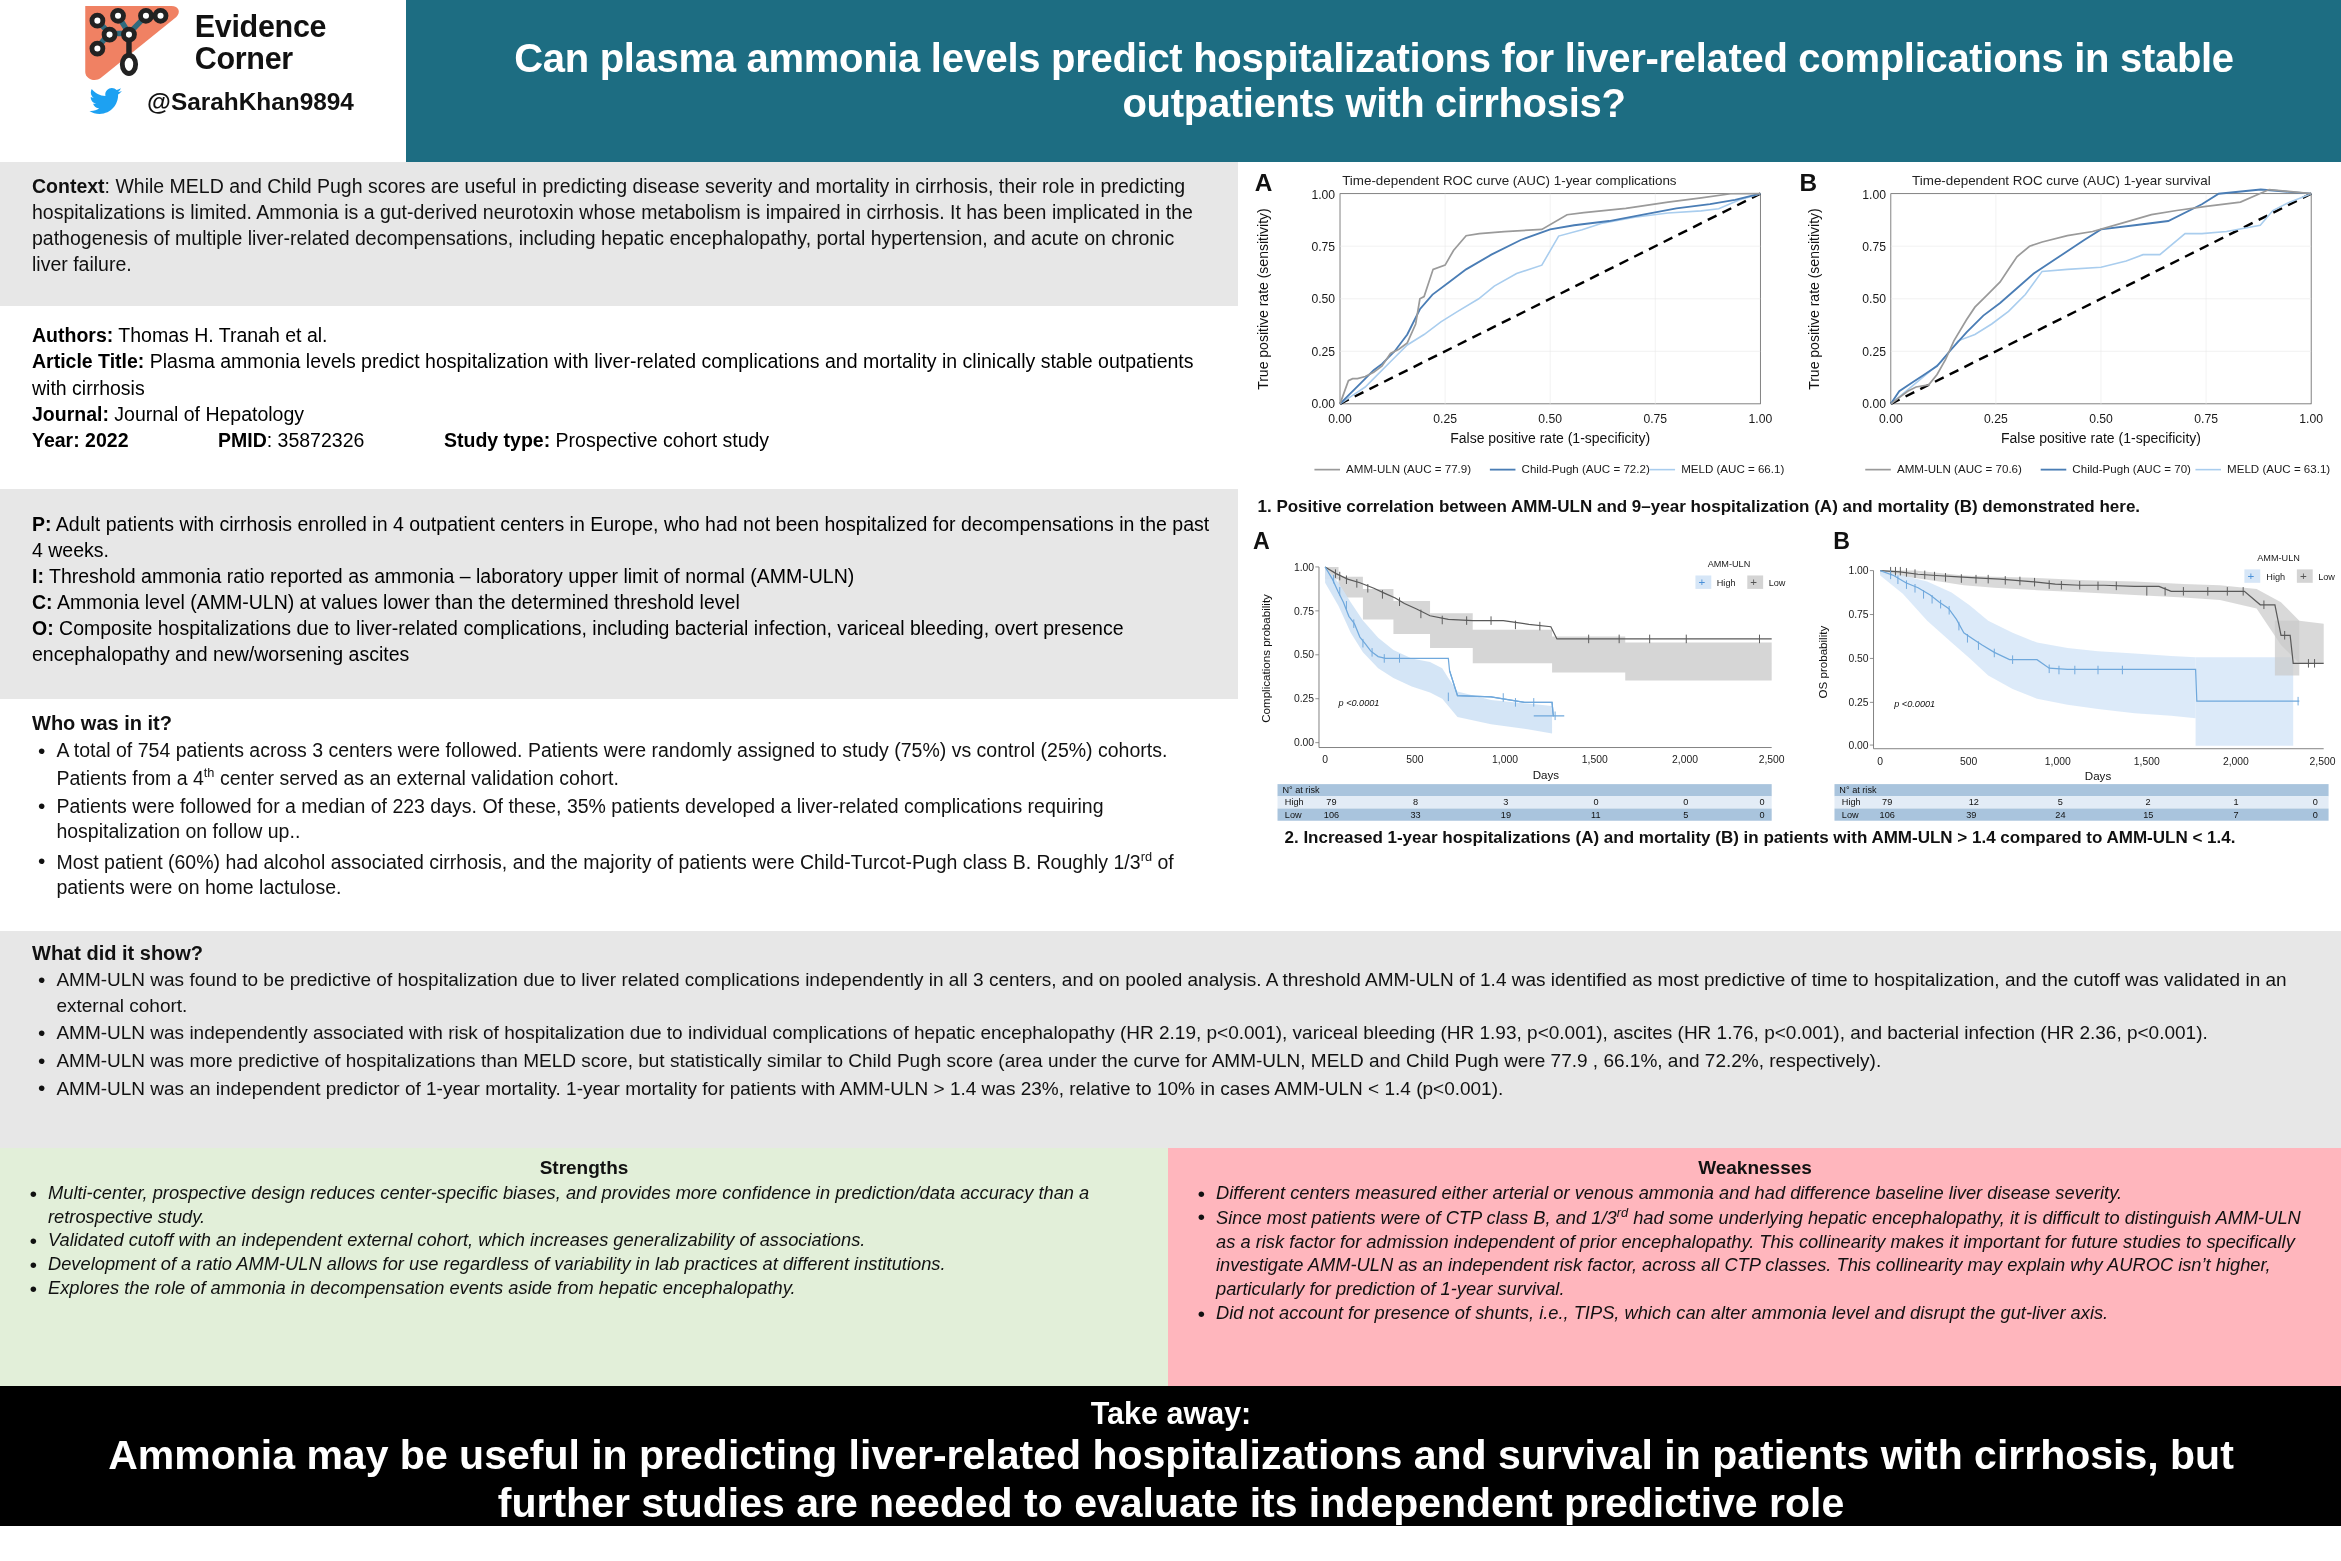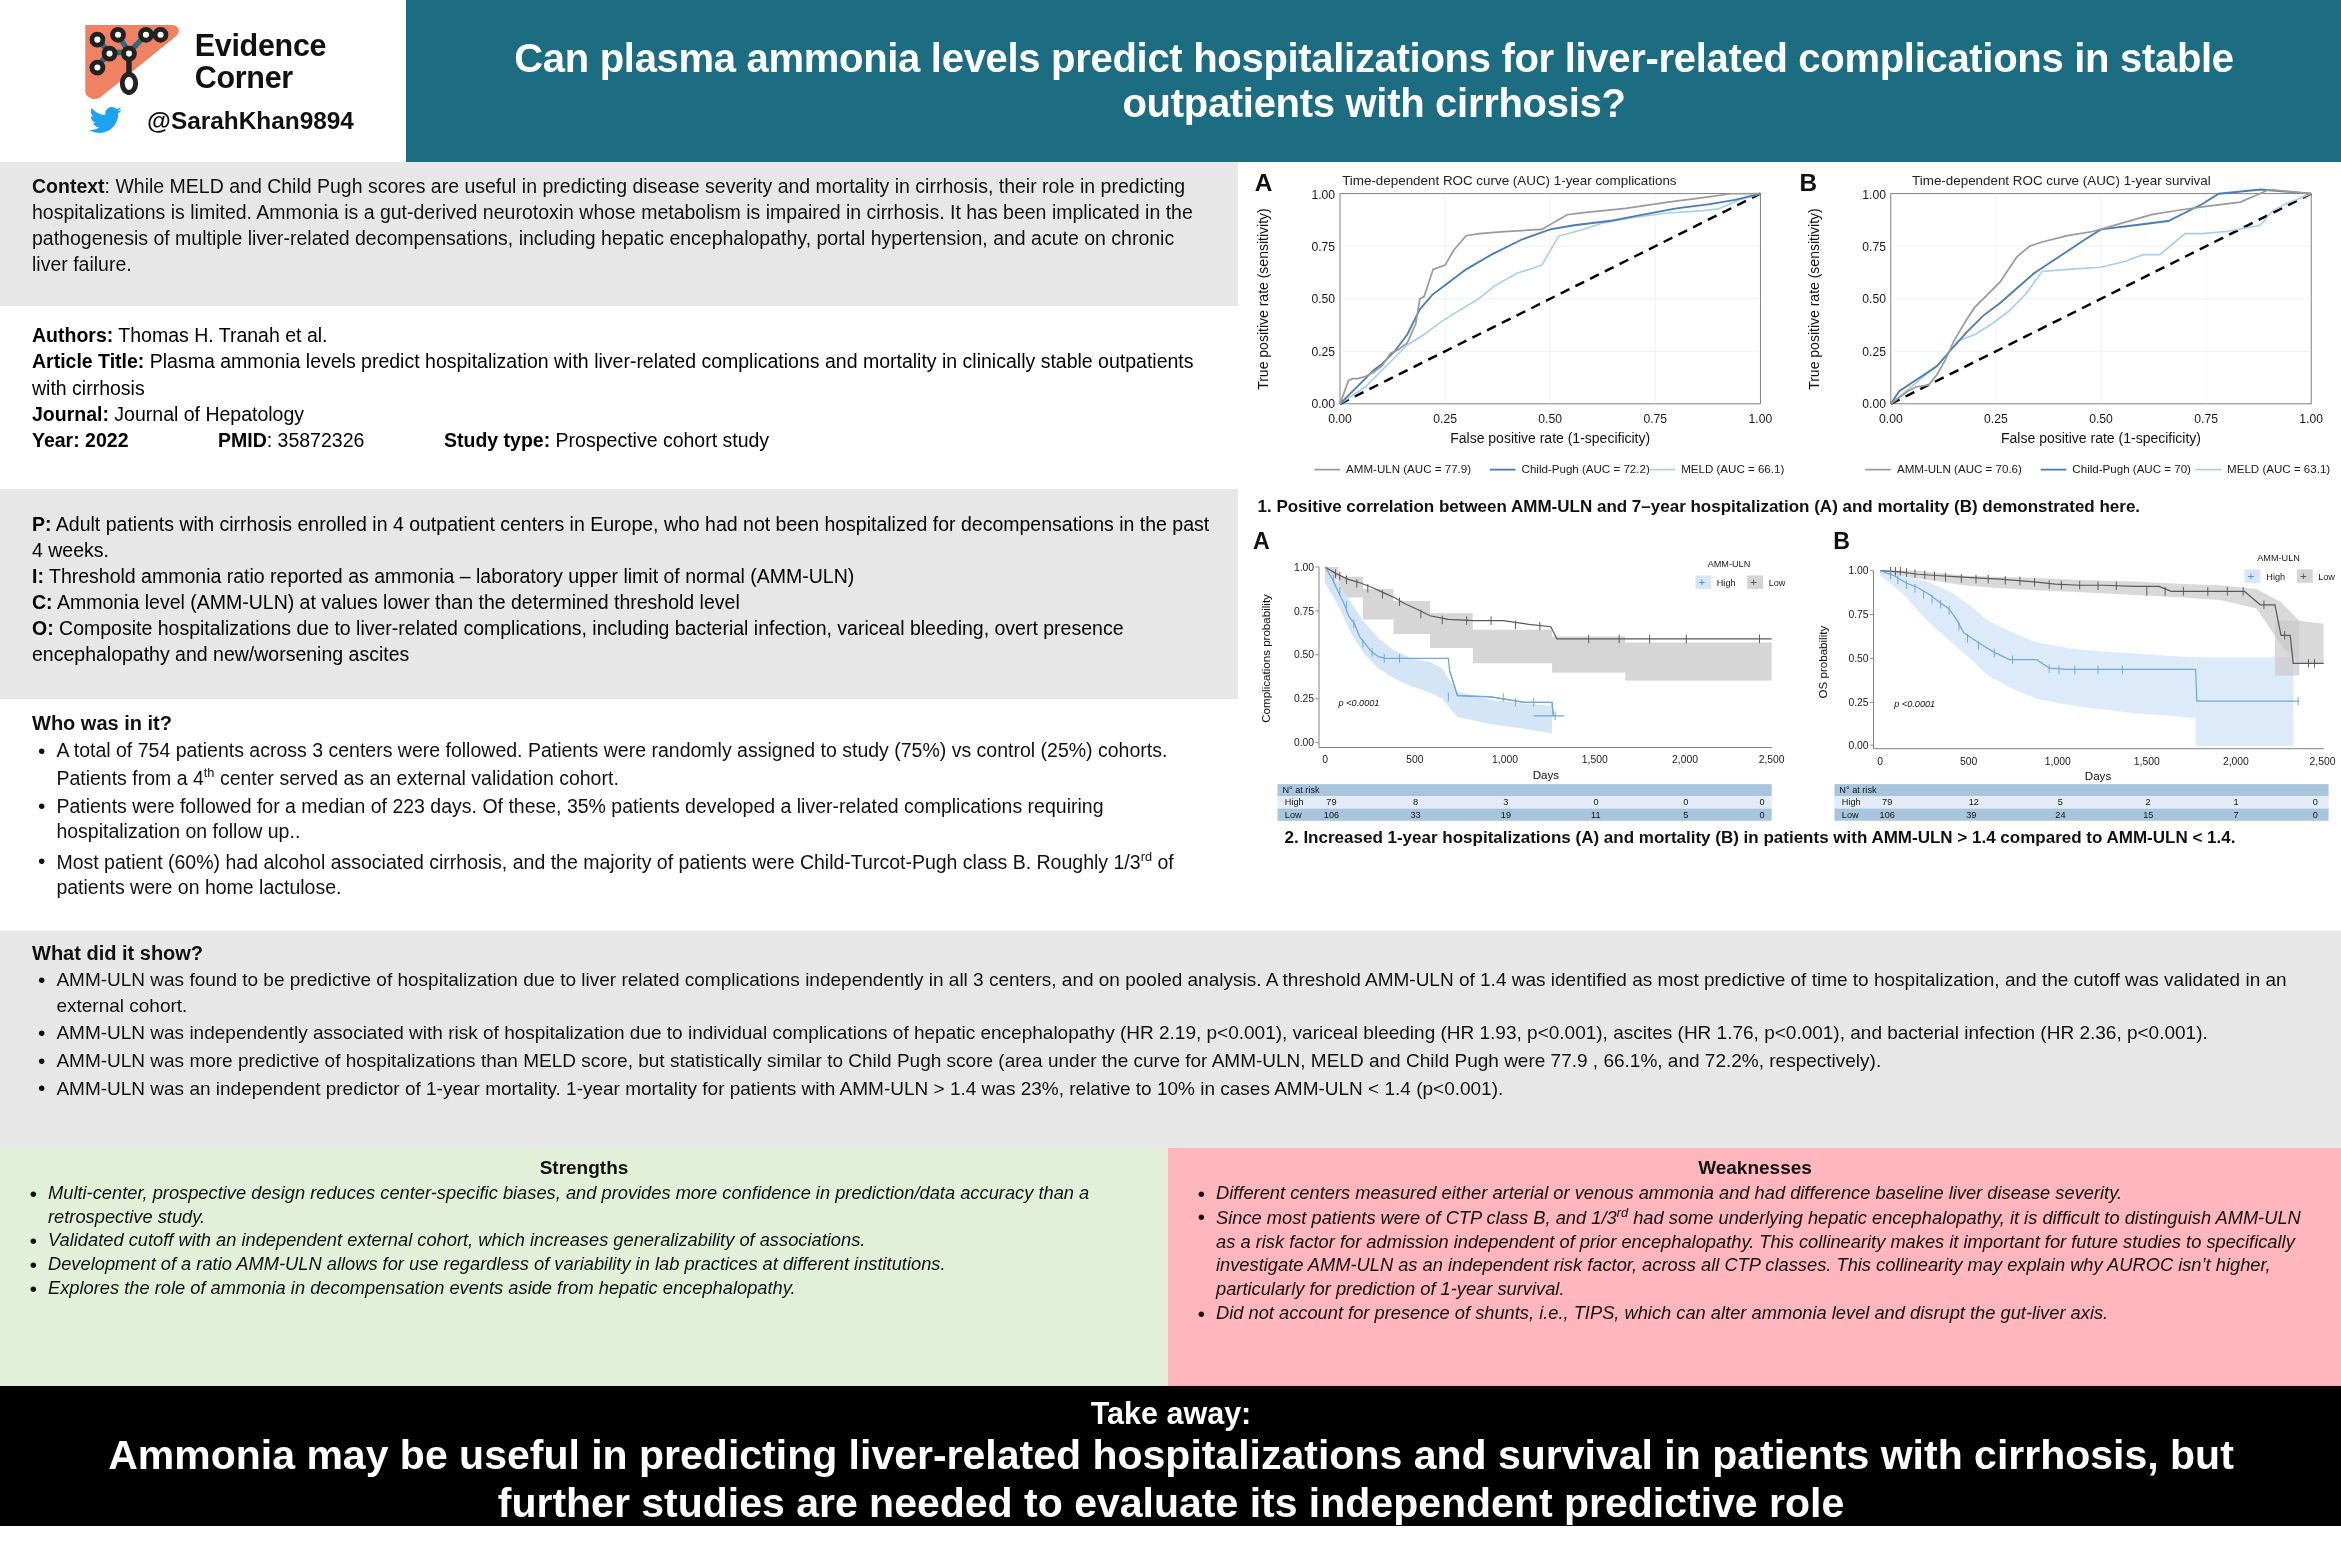--- a/index.html
+++ b/index.html
@@ -9,21 +9,21 @@
     font-family: "Liberation Sans", sans-serif;
     overflow: hidden;
   }
   .poster { position: relative; width: 2342px; height: 1561px; background:#fff; }
 
   
   .header { display:flex; height: 162px; width:100%; }
   .brand {
     width: 406px; height:162px; background:#fff;
     display:flex; flex-direction:column; align-items:center; justify-content:flex-start;
-    position:relative; padding-top:19px;
+    position:relative; padding-top:0;
   }
   .brand-top { display:flex; align-items:center; gap:11px; }
   .logo-wrap { width: 104px; height: 85px; position:relative; }
   .brand-name {
     font-size: 30.5px; font-weight: 800; color:#111; line-height:1.02;
     letter-spacing:-0.3px;
   }
   .handle-row { display:flex; align-items:center; gap:24px; margin-top:2.4px; margin-left:37px;}
   .handle-text { font-size: 24.4px; font-weight:800; color:#111; }
   .header-title {
@@ -288,21 +288,21 @@
               <text x="170" y="511">AMM-ULN (AUC = 70.6)</text>
               <line x1="406" y1="505" x2="448" y2="505" stroke="#4a7db5" stroke-width="3"></line>
               <text x="458" y="511">Child-Pugh (AUC = 70)</text>
               <line x1="660" y1="505" x2="702" y2="505" stroke="#a9cdee" stroke-width="2.6"></line>
               <text x="712" y="511">MELD (AUC = 63.1)</text>
             </g>
           </svg>
         </div>
       </div>
 
-      <div class="fig-cap">1. Positive correlation between AMM-ULN and 7–year hospitalization (A) and mortality (B) demonstrated here.</div>
+      <div class="fig-cap">1. Positive correlation between AMM-ULN and 9–year hospitalization (A) and mortality (B) demonstrated here.</div>
 
       <div class="fig-pair" style="margin-top:6.1px">
 
         <div class="fig-box">
           <svg width="543" height="302" viewBox="0 0 890 495">
             <rect width="890" height="495" fill="#fff"></rect>
             <text x="10" y="42" font-size="38" font-weight="bold" fill="#111" font-family="Liberation Sans, sans-serif">A</text>
 
             <g font-size="15" fill="#1a1a1a" font-family="Liberation Sans, sans-serif">
               <text x="790" y="72" text-anchor="middle">AMM-ULN</text>

